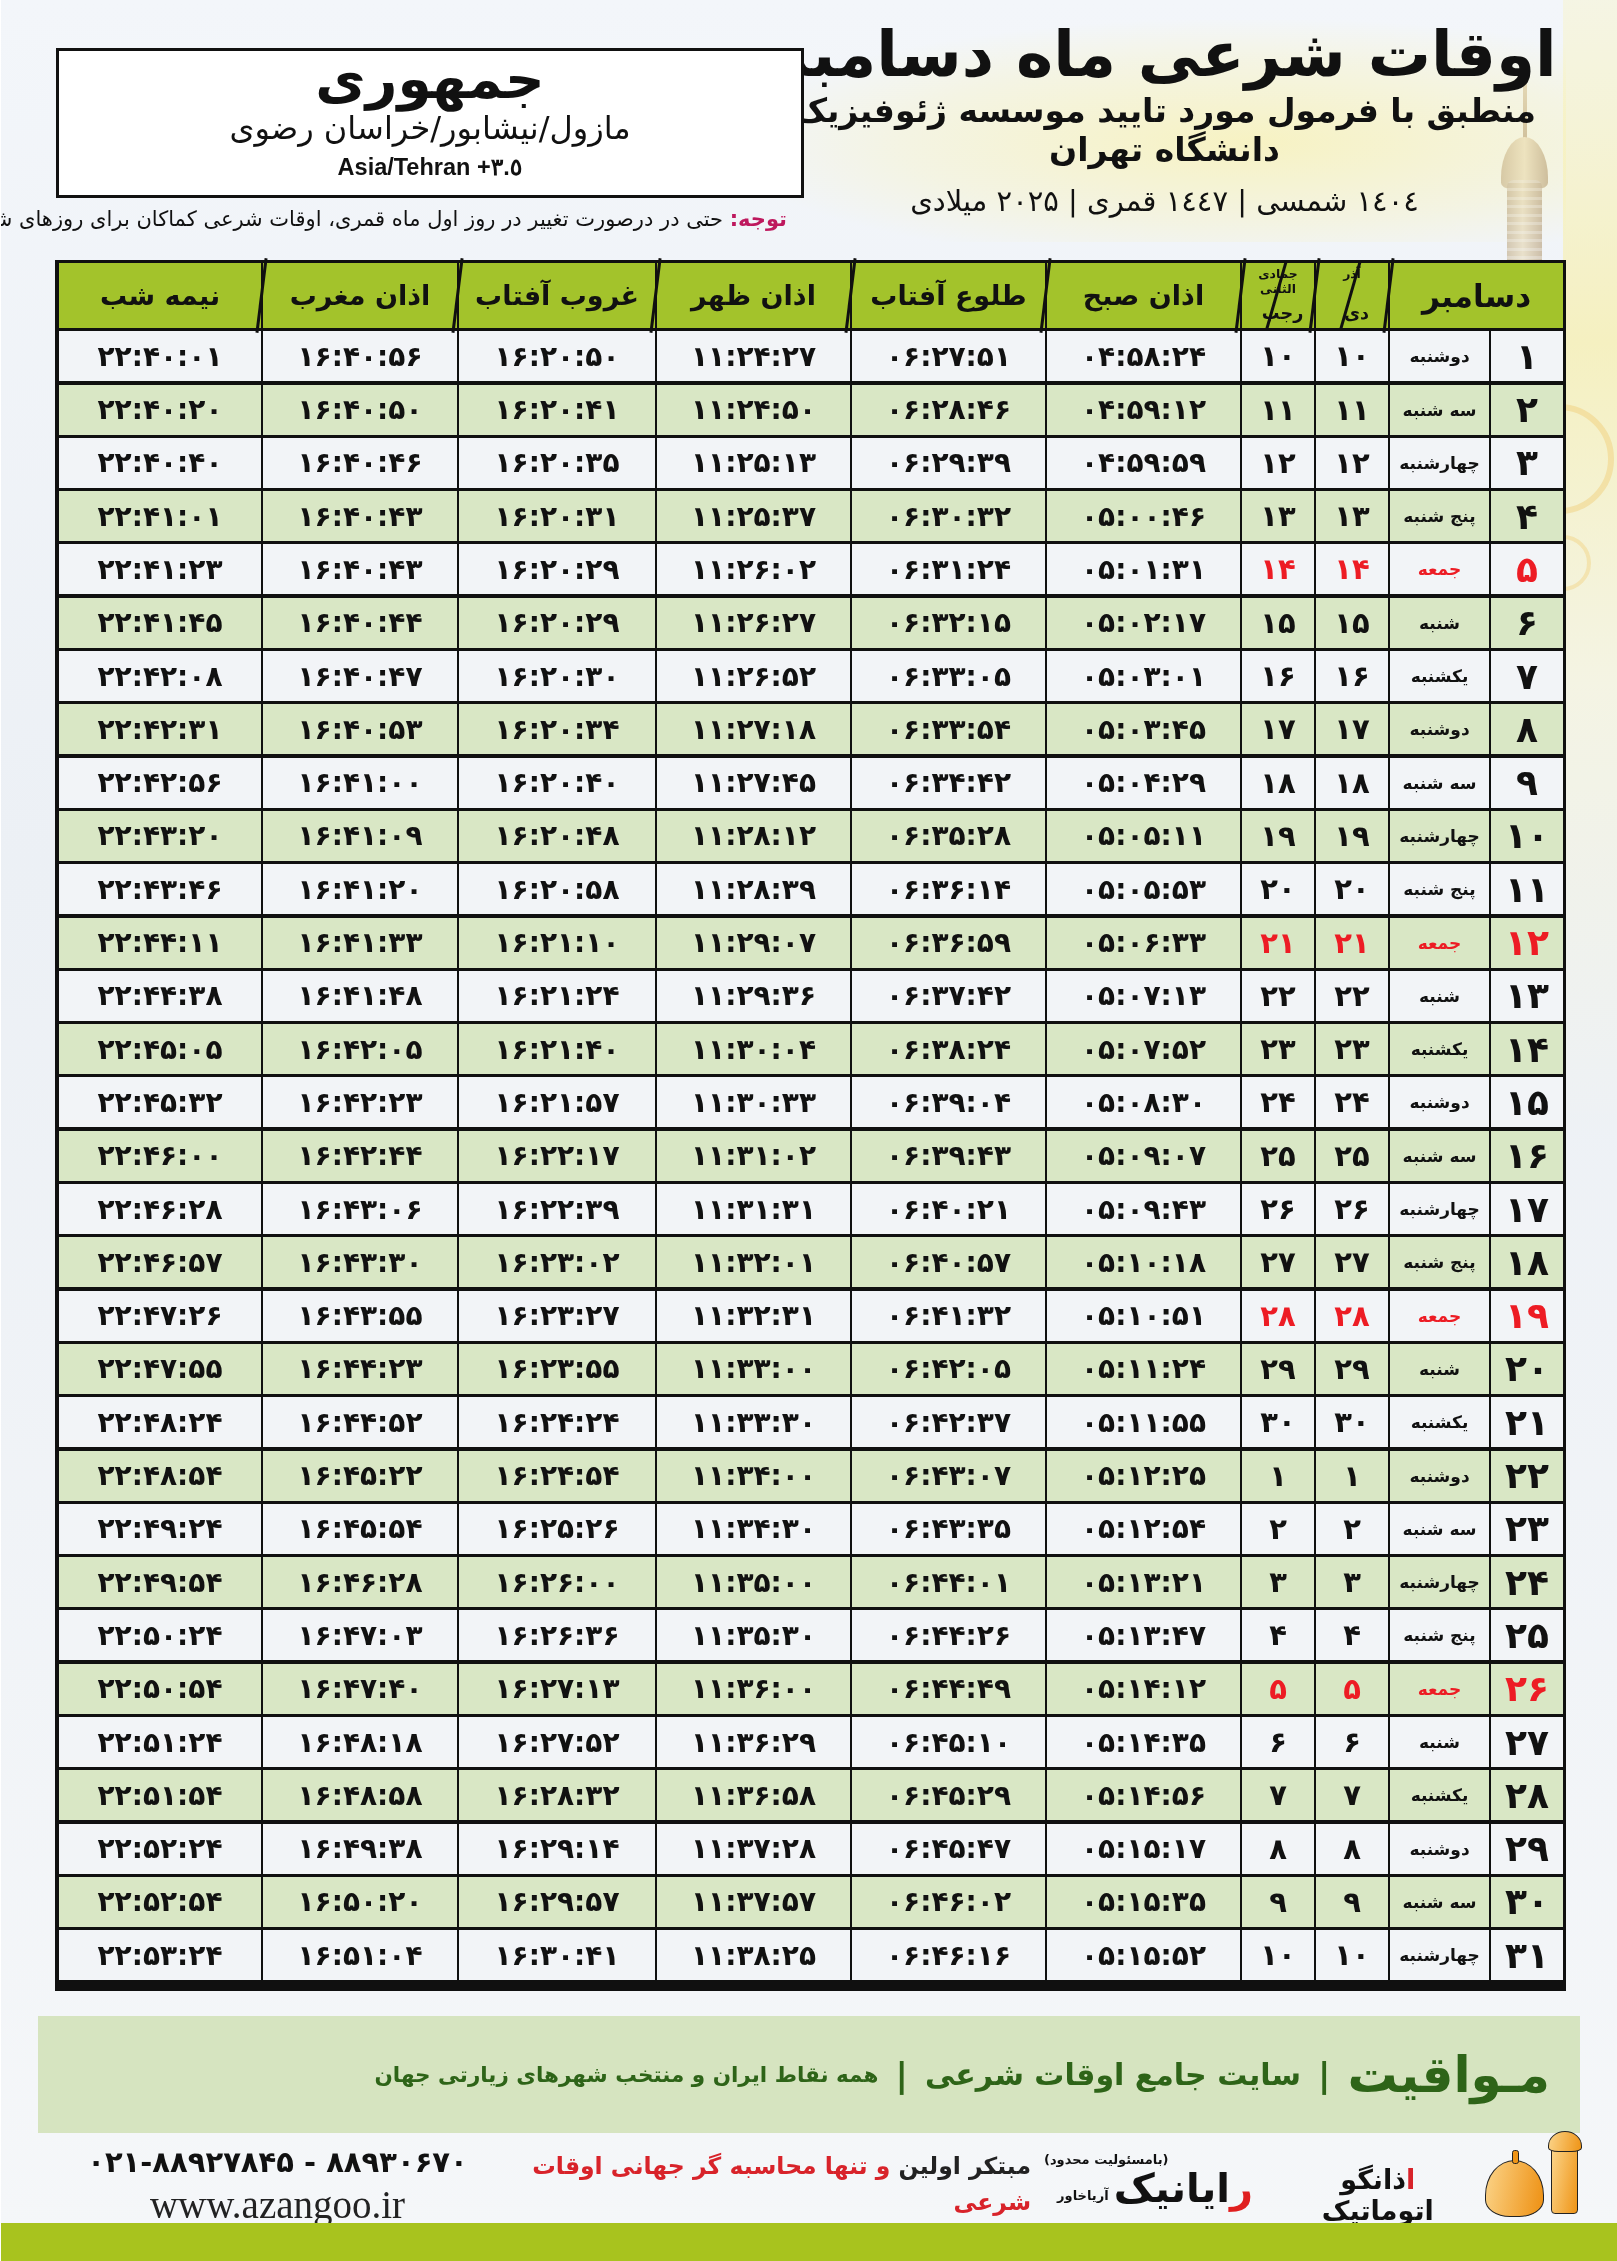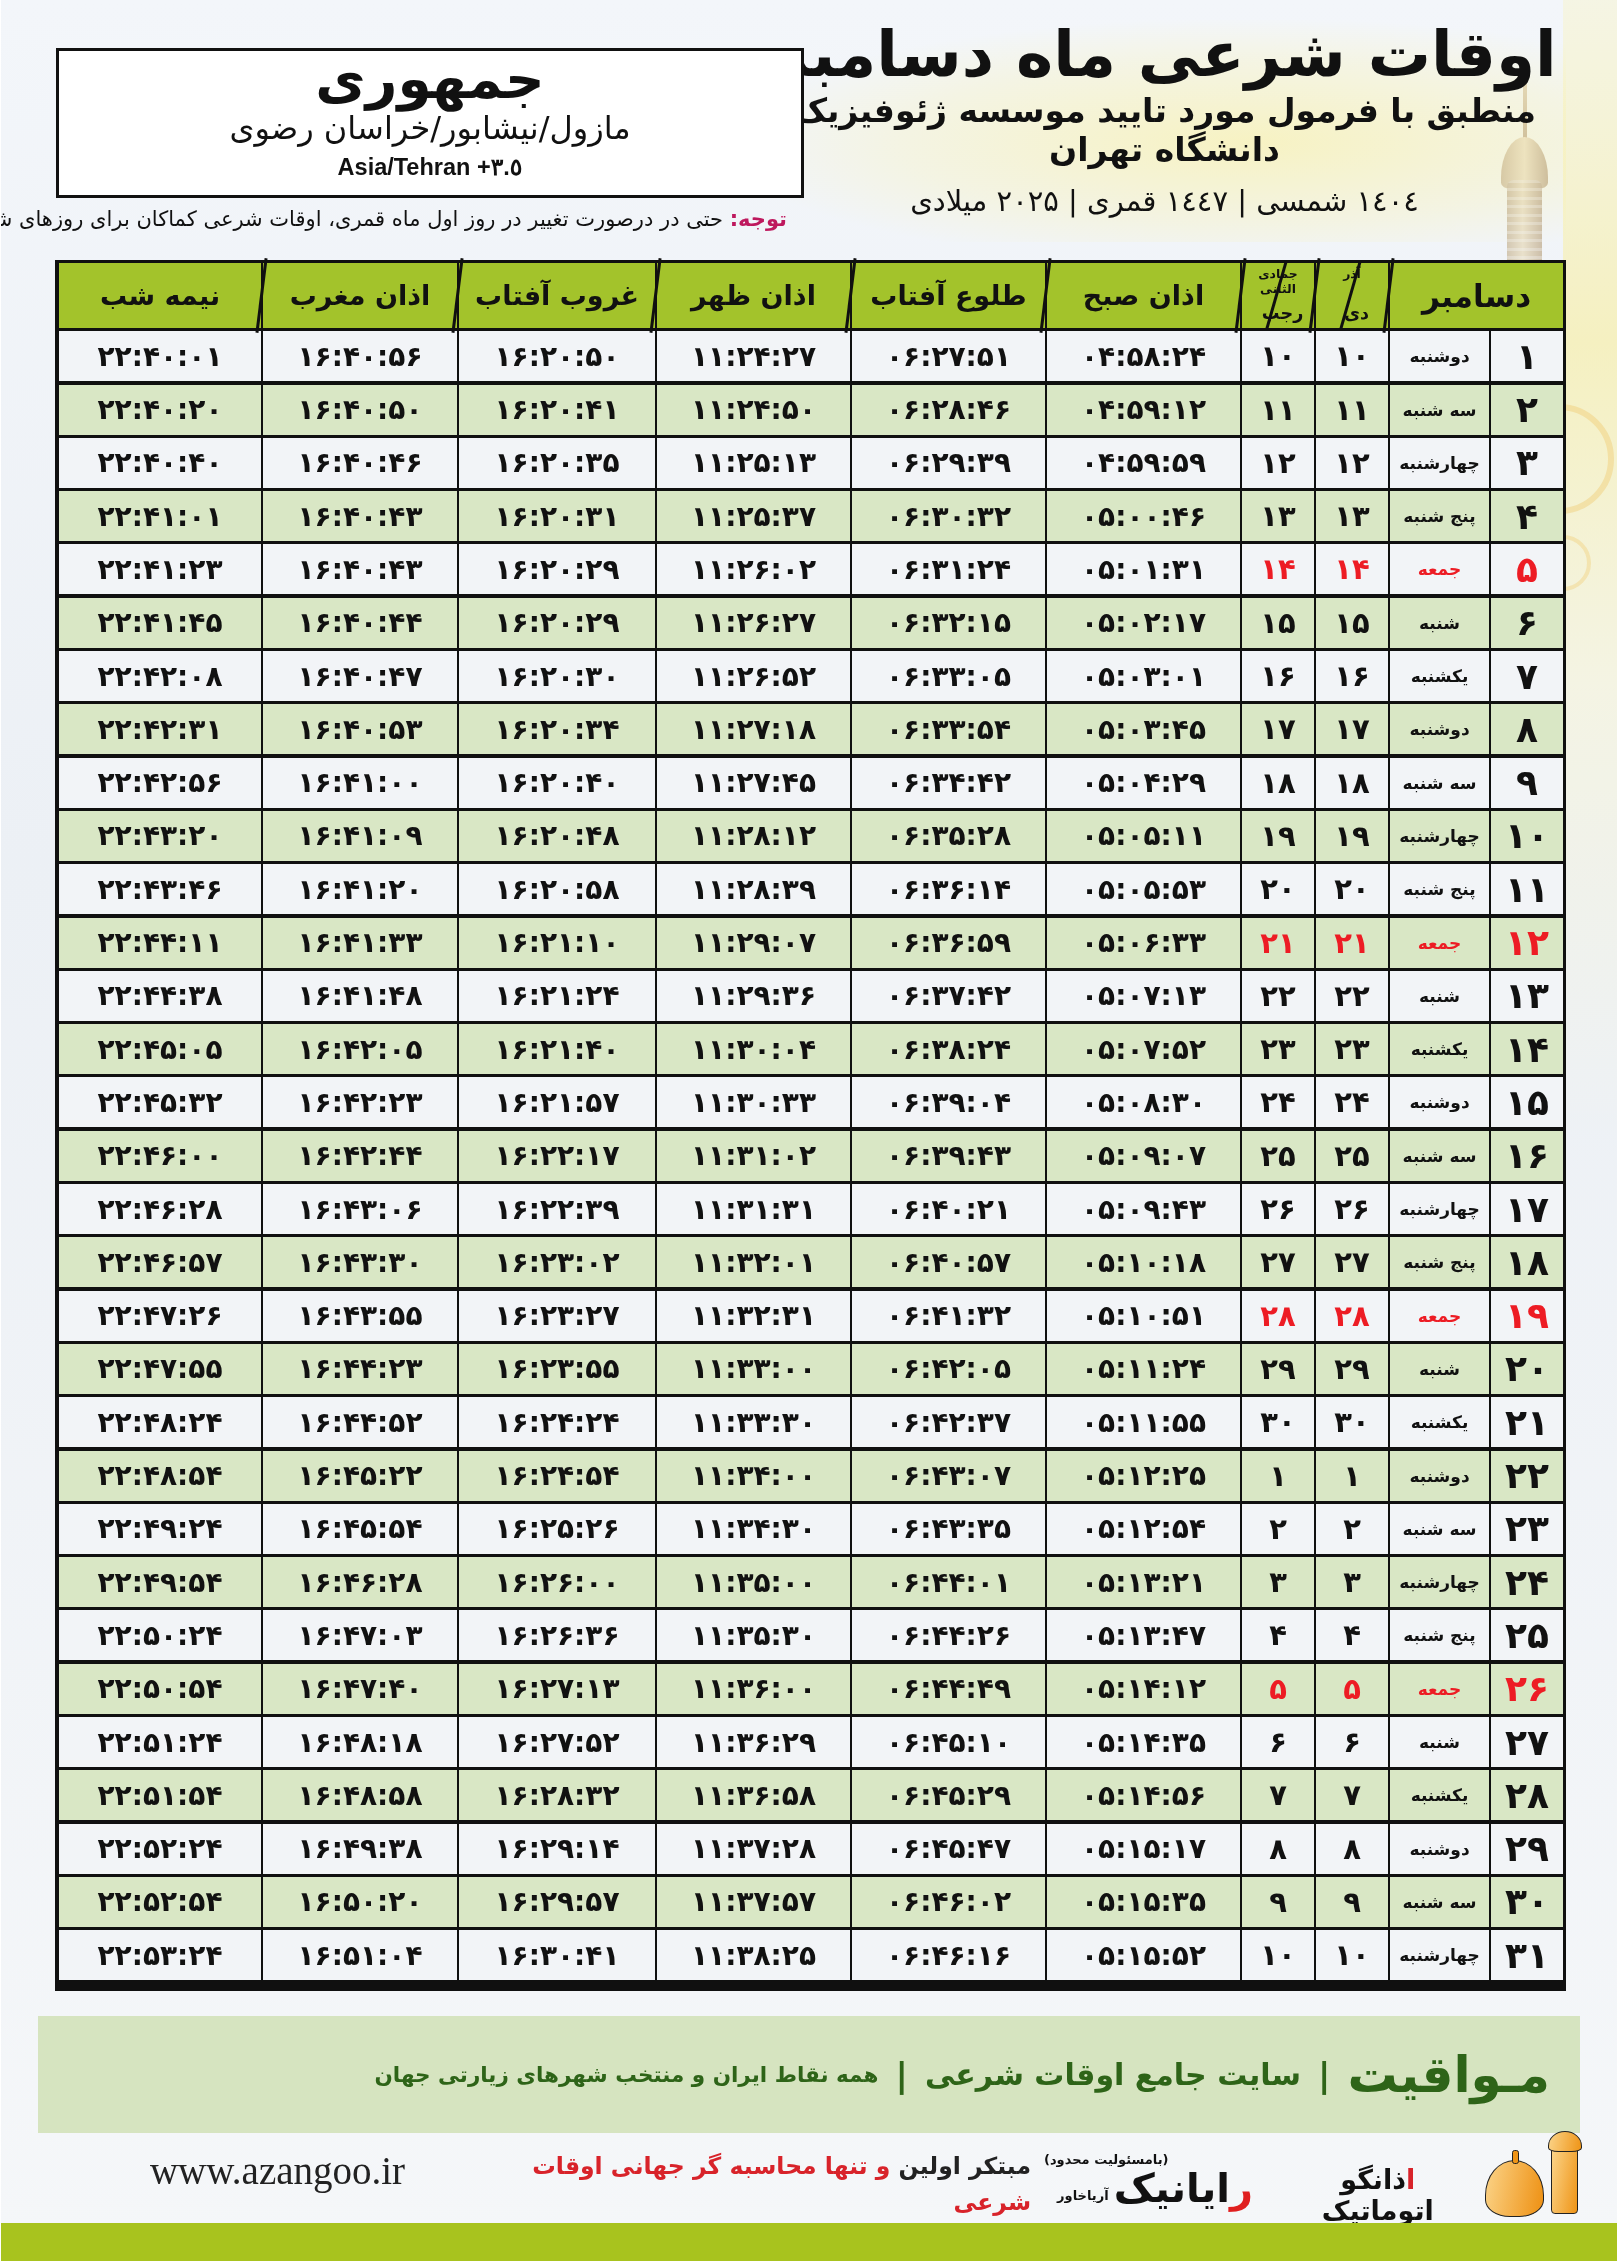--- a/index.html
+++ b/index.html
@@ -455,20 +455,21 @@
   <div class="band-fa">
     <span class="brand-fa">مـواقیت</span>
     <span class="band-sep">|</span>
     <span class="tag1">سایت جامع اوقات شرعی</span>
     <span class="band-sep">|</span>
     <span class="tag2">همه نقاط ایران و منتخب شهرهای زیارتی جهان</span>
   </div>
 </div>
 
 <div class="contact">
+  <div class="phone">۰۲۱-۸۸۹۲۷۸۴۵ - ۸۸۹۳۰۶۷۰</div>
   <div class="site">www.azangoo.ir</div>
 </div>
 
 <div class="slogan">
   <div>
     <span class="dark">مبتکر اولین</span>
     <span class="red">و تنها محاسبه گر جهانی اوقات شرعی</span>
   </div>
   <div>
     <span class="dark">و تولید کننده انواع</span>

